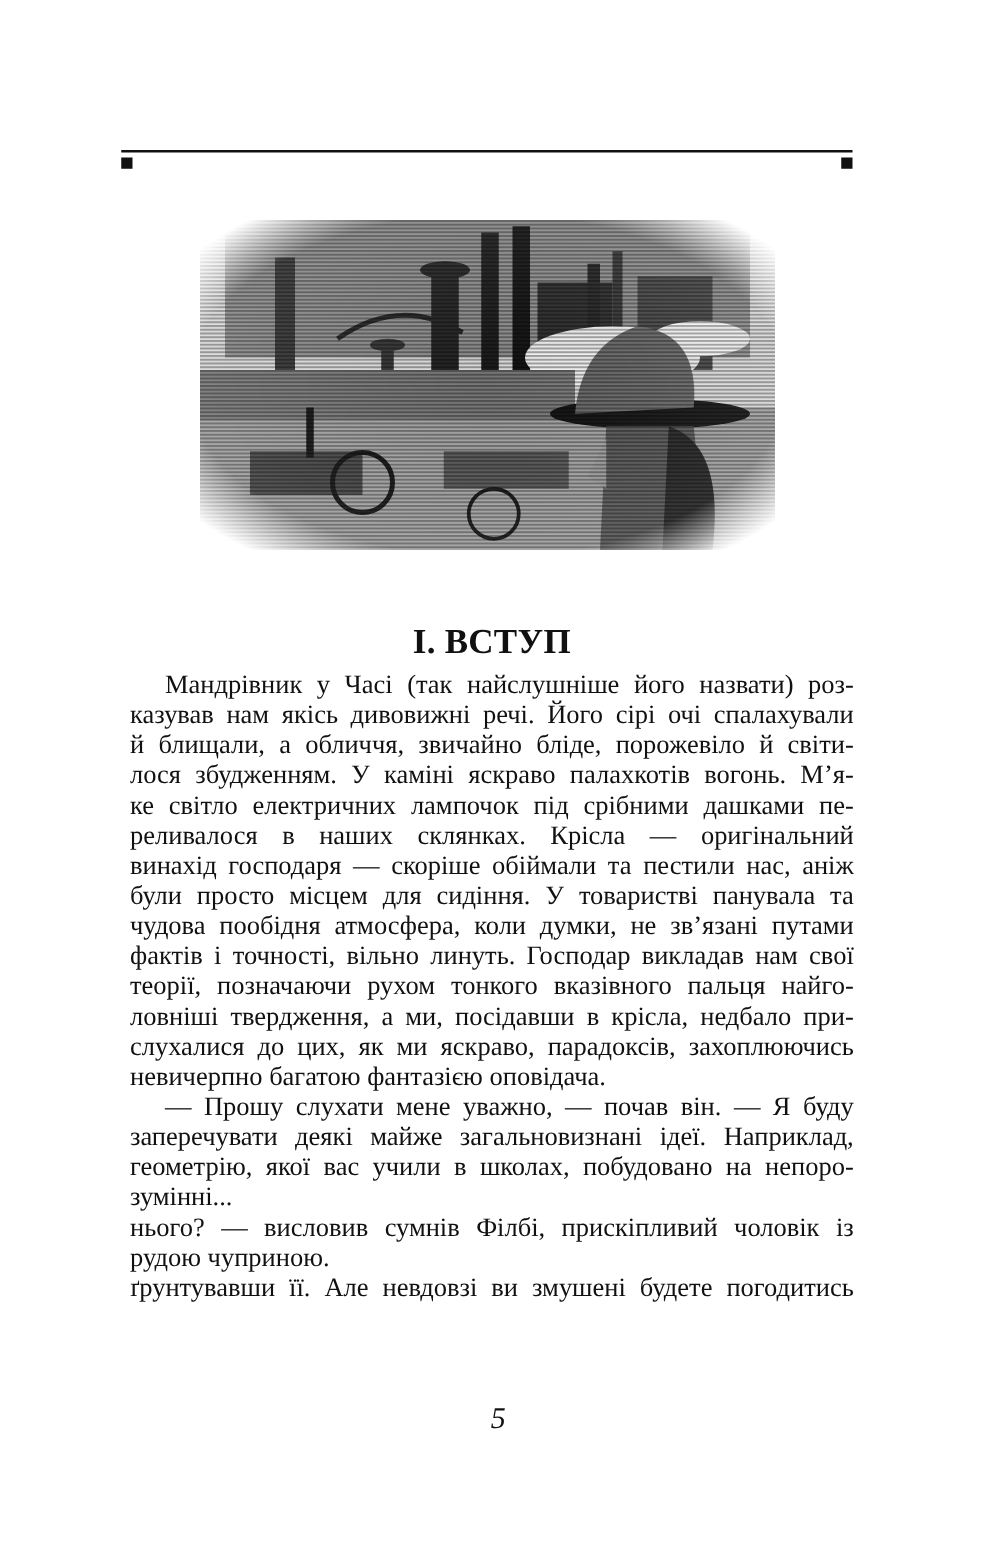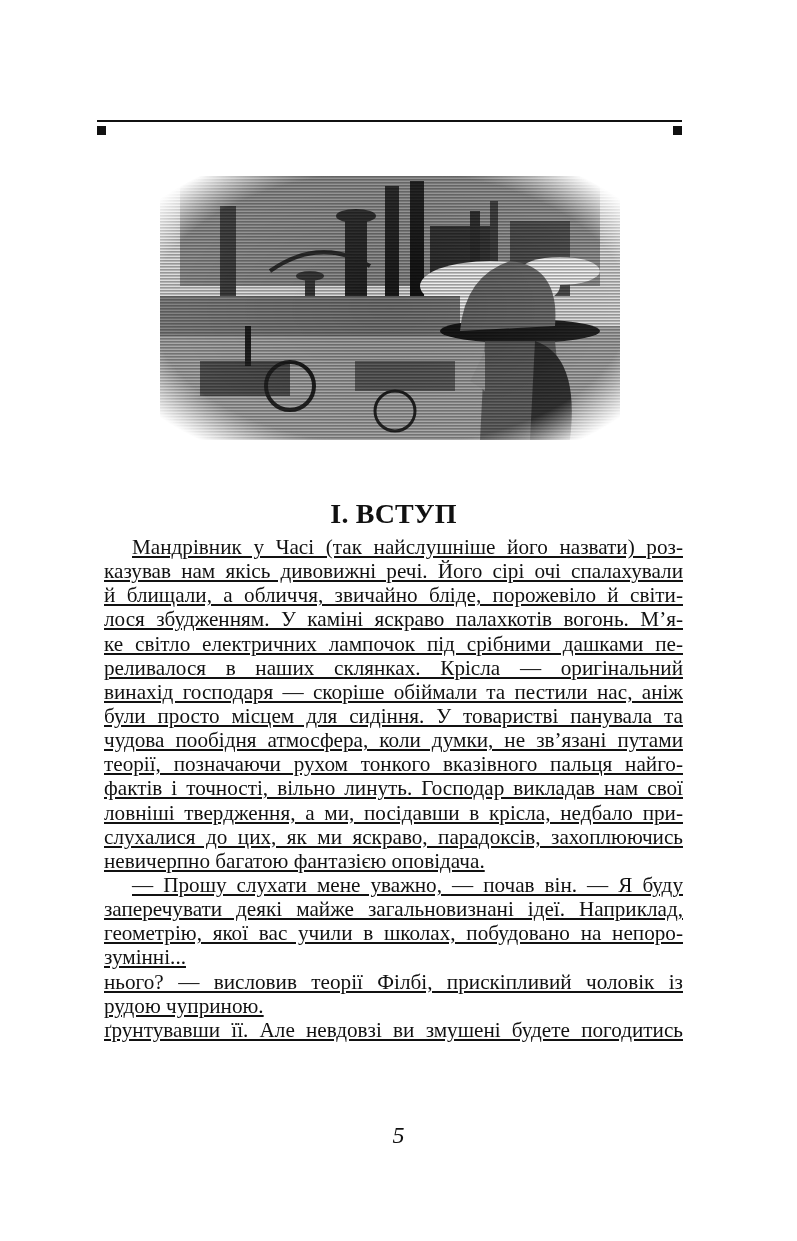--- a/index.html
+++ b/index.html
@@ -7,21 +7,21 @@
            font-family: "Liberation Serif", "DejaVu Serif", serif; color: #111; }
     .rule { position: absolute; left: 97px; top: 120px; width: 585px; height: 2px; background: #111; }
     .sq { position: absolute; top: 126px; width: 9px; height: 9px; background: #111; }
     .sq.left { left: 97px; }
     .sq.right { left: 673px; }
     .illus { position: absolute; left: 160px; top: 176px; width: 460px; height: 264px; overflow: hidden; }
     .illus svg { display: block; }
     .title { position: absolute; left: 104px; width: 579px; top: 498px; text-align: center;
              font-weight: bold; font-size: 28px; letter-spacing: 0.2px; }
     .text { position: absolute; left: 104px; top: 535px; width: 579px; font-size: 21.2px; line-height: 24.15px; }
-    .line { display: block; white-space: nowrap; text-align: justify; text-align-last: justify; height: 24.15px; text-decoration: underline; }
+    .line { display: block; white-space: nowrap; text-align: justify; text-align-last: justify; height: 24.15px; }
     .line.indent { padding-left: 28px; }
     .line.last { text-align-last: left; }
     .pagenum { position: absolute; left: 0; width: 797px; top: 1122px; text-align: center;
                font-style: italic; font-size: 24px; }
   </style>
 </head>
 <body>
 
 <div class="rule"></div>
 <div class="sq left"></div>
@@ -88,27 +88,27 @@
 <div class="text" id="body-text">
     <span class="line indent">Мандрівник у Часі (так найслушніше його назвати) роз-</span>
     <span class="line">казував нам якісь дивовижні речі. Його сірі очі спалахували</span>
     <span class="line">й блищали, а обличчя, звичайно бліде, порожевіло й світи-</span>
     <span class="line">лося збудженням. У каміні яскраво палахкотів вогонь. М’я-</span>
     <span class="line">ке світло електричних лампочок під срібними дашками пе-</span>
     <span class="line">реливалося в наших склянках. Крісла — оригінальний</span>
     <span class="line">винахід господаря — скоріше обіймали та пестили нас, аніж</span>
     <span class="line">були просто місцем для сидіння. У товаристві панувала та</span>
     <span class="line">чудова пообідня атмосфера, коли думки, не зв’язані путами</span>
+    <span class="line">фактів і точності, вільно линуть. Господар викладав нам свої</span>
     <span class="line">теорії, позначаючи рухом тонкого вказівного пальця найго-</span>
-    <span class="line">фактів і точності, вільно линуть. Господар викладав нам свої</span>
     <span class="line">ловніші твердження, а ми, посідавши в крісла, недбало при-</span>
     <span class="line">слухалися до цих, як ми яскраво, парадоксів, захоплюючись</span>
     <span class="line last">невичерпно багатою фантазією оповідача.</span>
     <span class="line indent">— Прошу слухати мене уважно, — почав він. — Я буду</span>
     <span class="line">заперечувати деякі майже загальновизнані ідеї. Наприклад,</span>
     <span class="line">геометрію, якої вас учили в школах, побудовано на непоро-</span>
     <span class="line last">зумінні...</span>
-    <span class="line">нього? — висловив теорії Філбі, прискіпливий чоловік із</span>
+    <span class="line">нього? — висловив сумнів Філбі, прискіпливий чоловік із</span>
     <span class="line last">рудою чуприною.</span>
     <span class="line">ґрунтувавши її. Але невдовзі ви змушені будете погодитись</span>
   </div>
 
 <div class="pagenum">5</div>
 
 </body></html>

